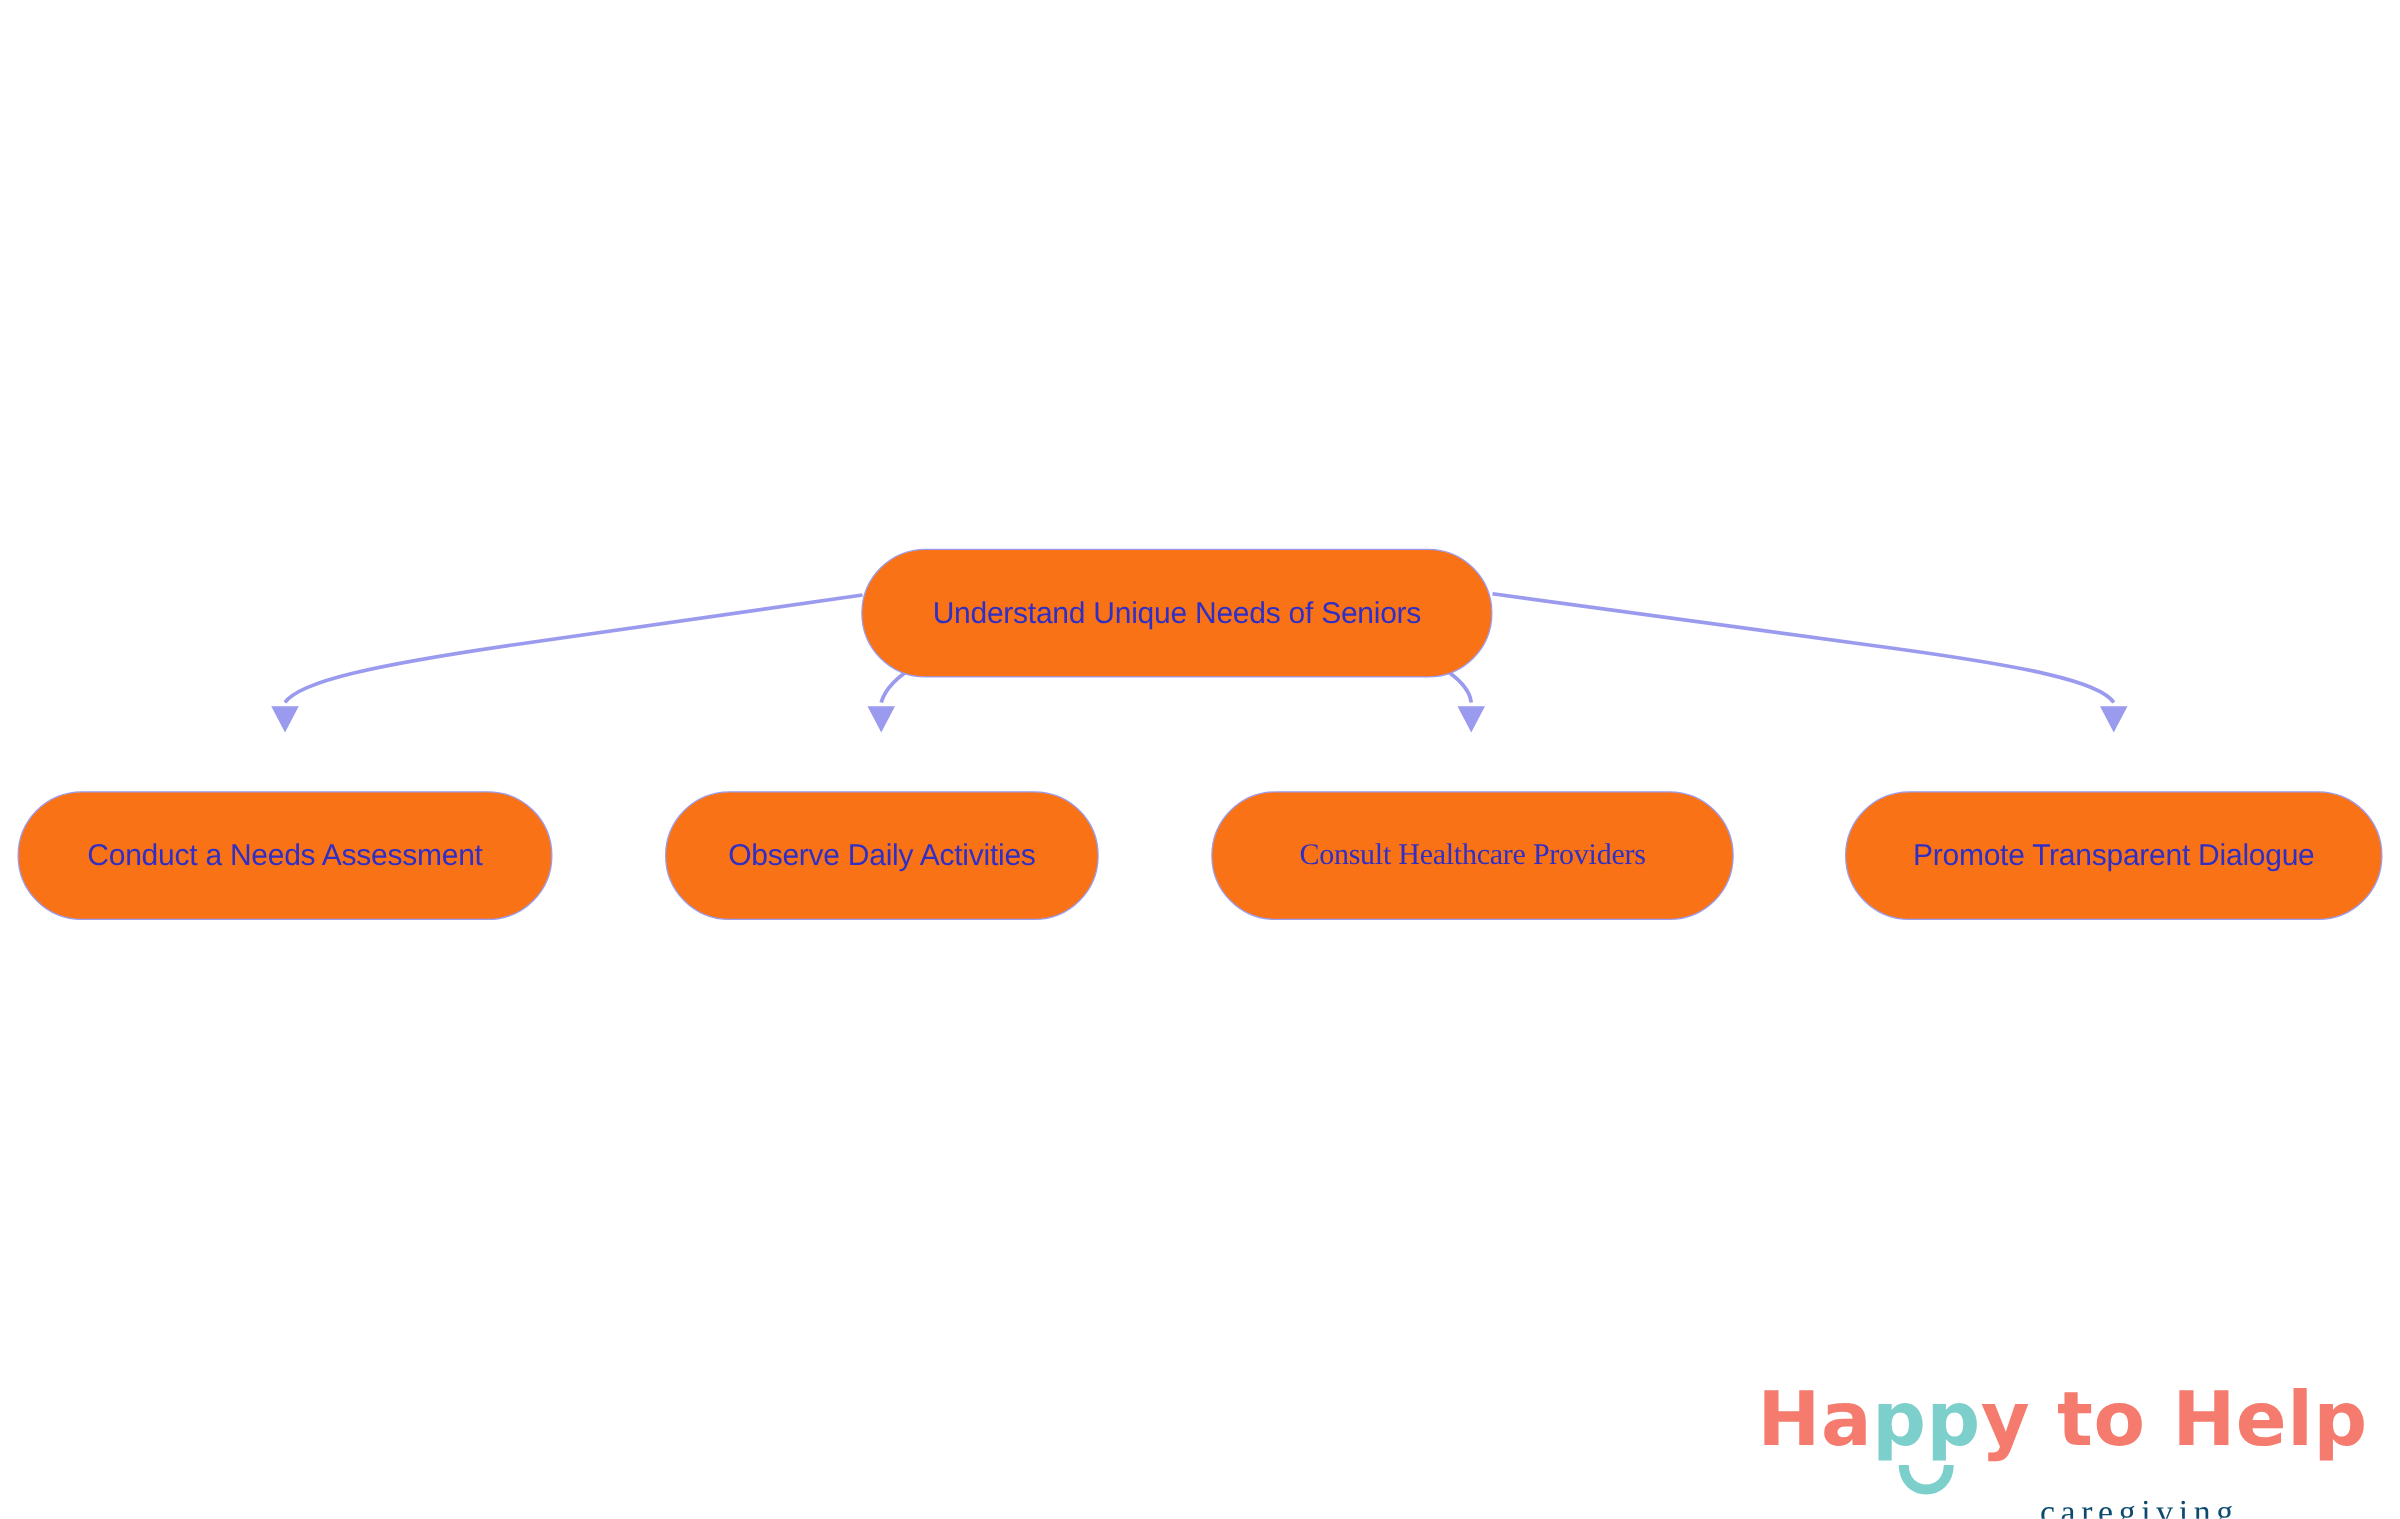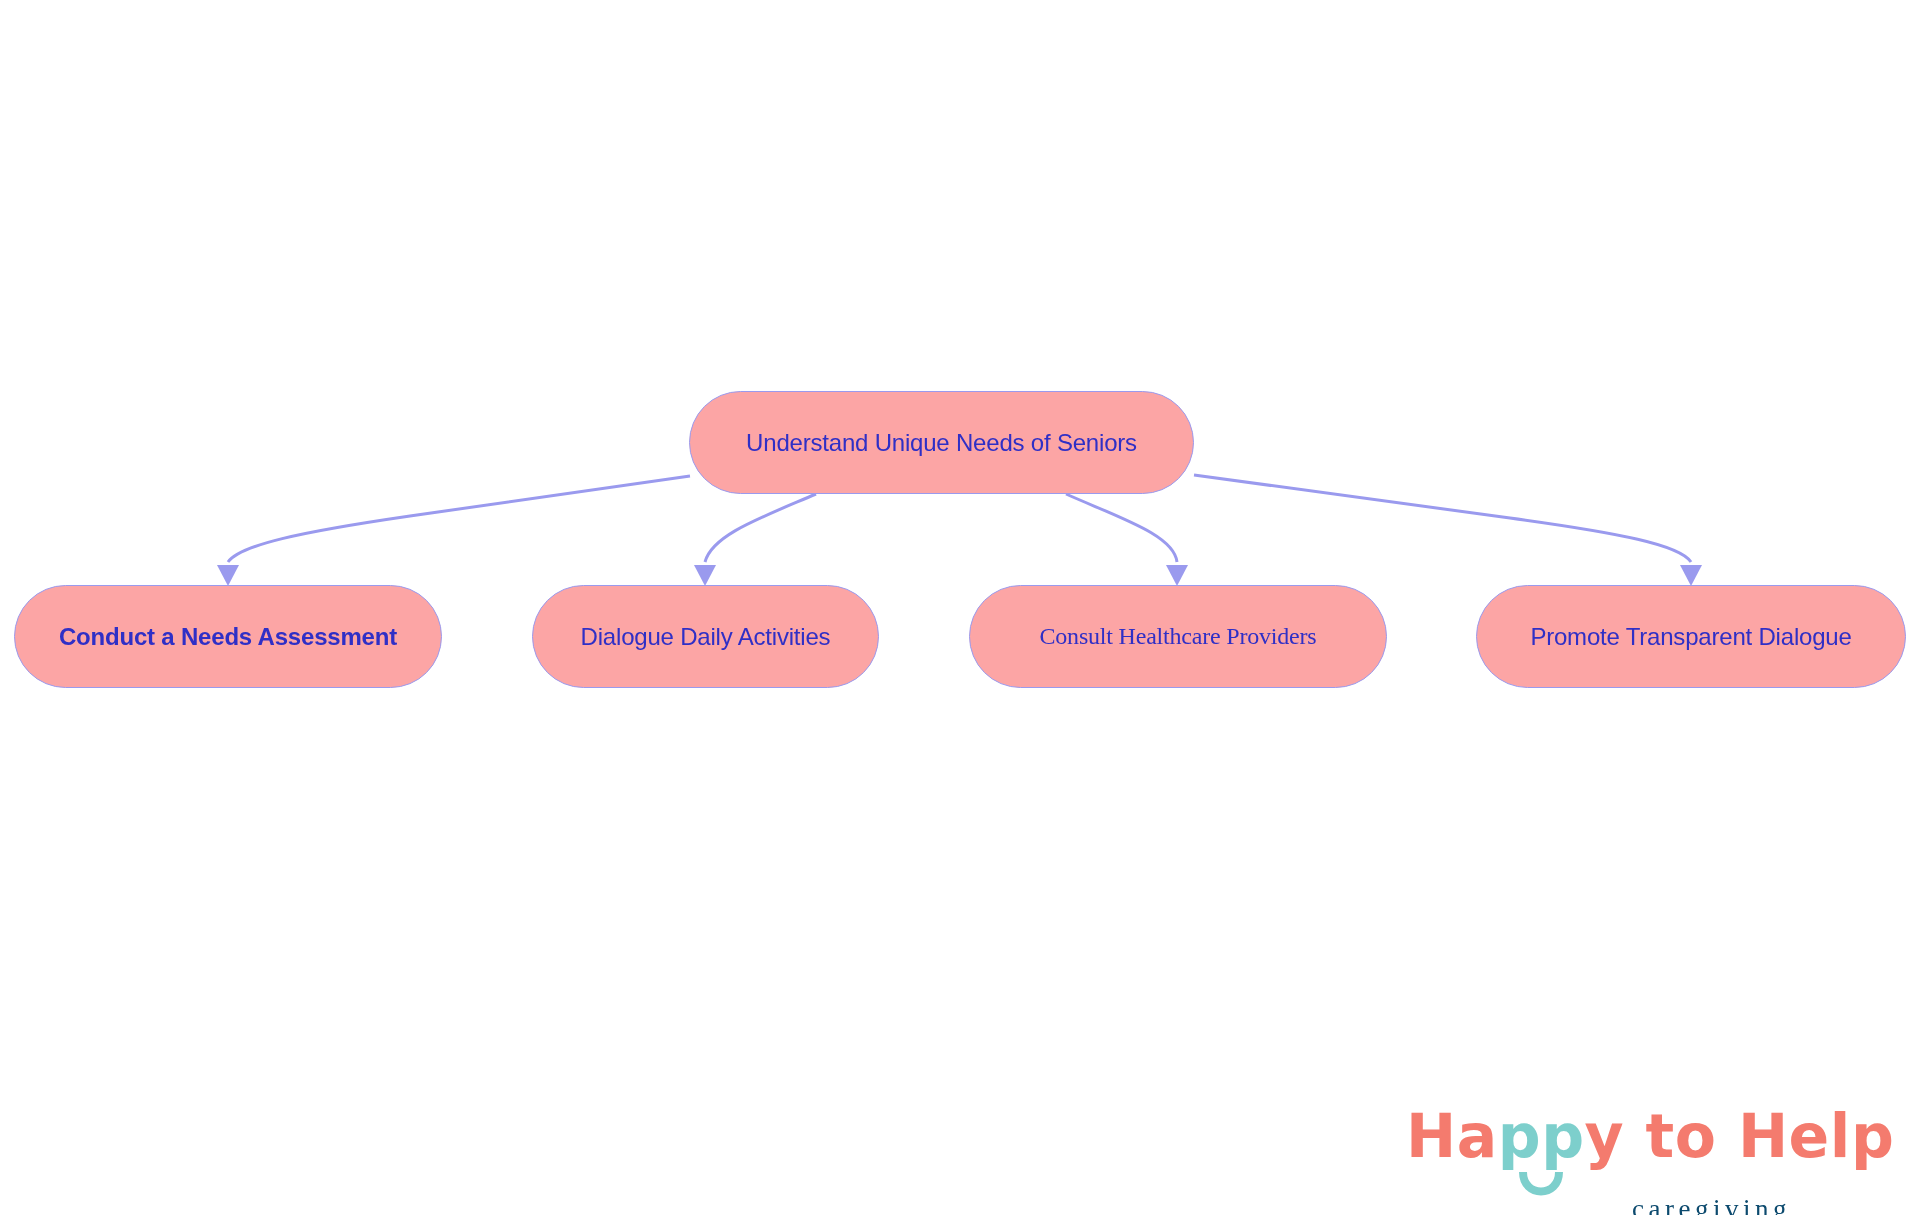--- a/index.html
+++ b/index.html
@@ -23,31 +23,32 @@
     .edges {
       position: absolute;
       left: 0; top: 0;
       width: 1920px;
       height: 1215px;
       pointer-events: none;
     }
     .node {
       position: absolute;
       box-sizing: border-box;
-      background: #fca5a5;
+      background: #f97316;
       border: 1.5px solid #9A9AEE;
       border-radius: 52px;
       display: flex;
       align-items: center;
       justify-content: center;
       color: #2F2FC6;
       font-size: 24px;
       letter-spacing: -0.2px;
       white-space: nowrap;
       height: 103px;
+      margin-top: 48px;
     }
     .node span { display: block; }
 
     .logo {
       position: absolute;
       left: 1406px;
       top: 1100px;
       width: 470px;
       height: 110px;
     }
@@ -105,26 +106,26 @@
     <path d="M1166,565 L1188,565 L1177,586 Z" fill="#9A9AEE"></path>
 
     <path d="M1194,475 L1510,518 C1620,533 1680,545 1691,562" fill="none" stroke="#9A9AEE" stroke-width="3"></path>
     <path d="M1680,565 L1702,565 L1691,586 Z" fill="#9A9AEE"></path>
   </svg>
 
   <div class="node" style="left:689px; top:391px; width:505px;">
     <span>Understand Unique Needs of Seniors</span>
   </div>
 
-  <div class="node" style="left:14px; top:585px; width:428px;font-weight:bold;">
+  <div class="node" style="left:14px; top:585px; width:428px;">
     <span>Conduct a Needs Assessment</span>
   </div>
 
   <div class="node" style="left:532px; top:585px; width:347px;">
-    <span>Dialogue Daily Activities</span>
+    <span>Observe Daily Activities</span>
   </div>
 
   <div class="node" style="left:969px; top:585px; width:418px;font-family:Liberation Serif, serif;">
     <span>Consult Healthcare Providers</span>
   </div>
 
   <div class="node" style="left:1476px; top:585px; width:430px;">
     <span>Promote Transparent Dialogue</span>
   </div>
 

